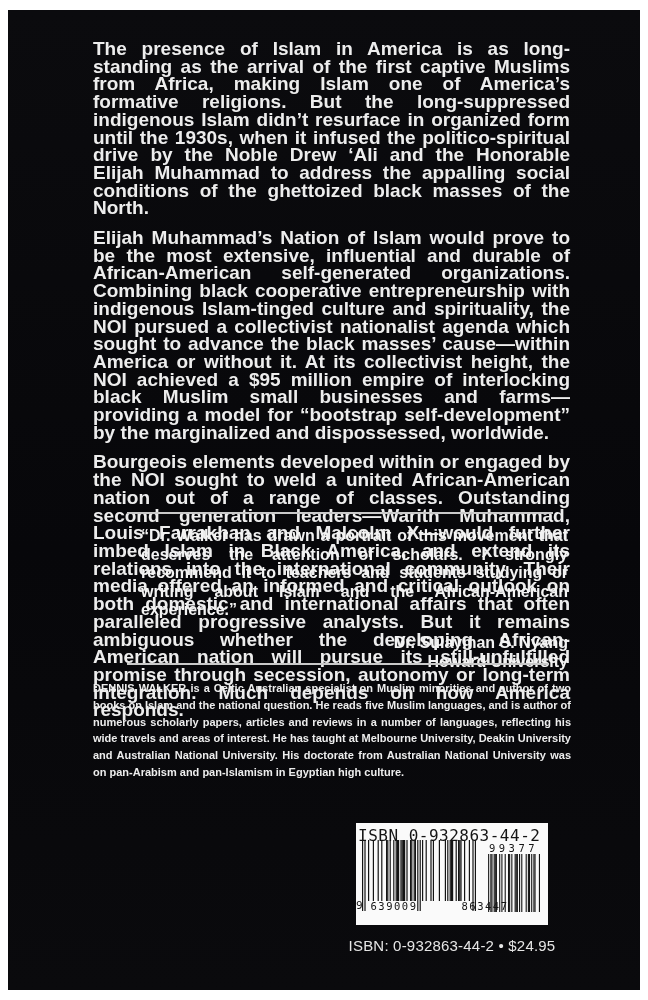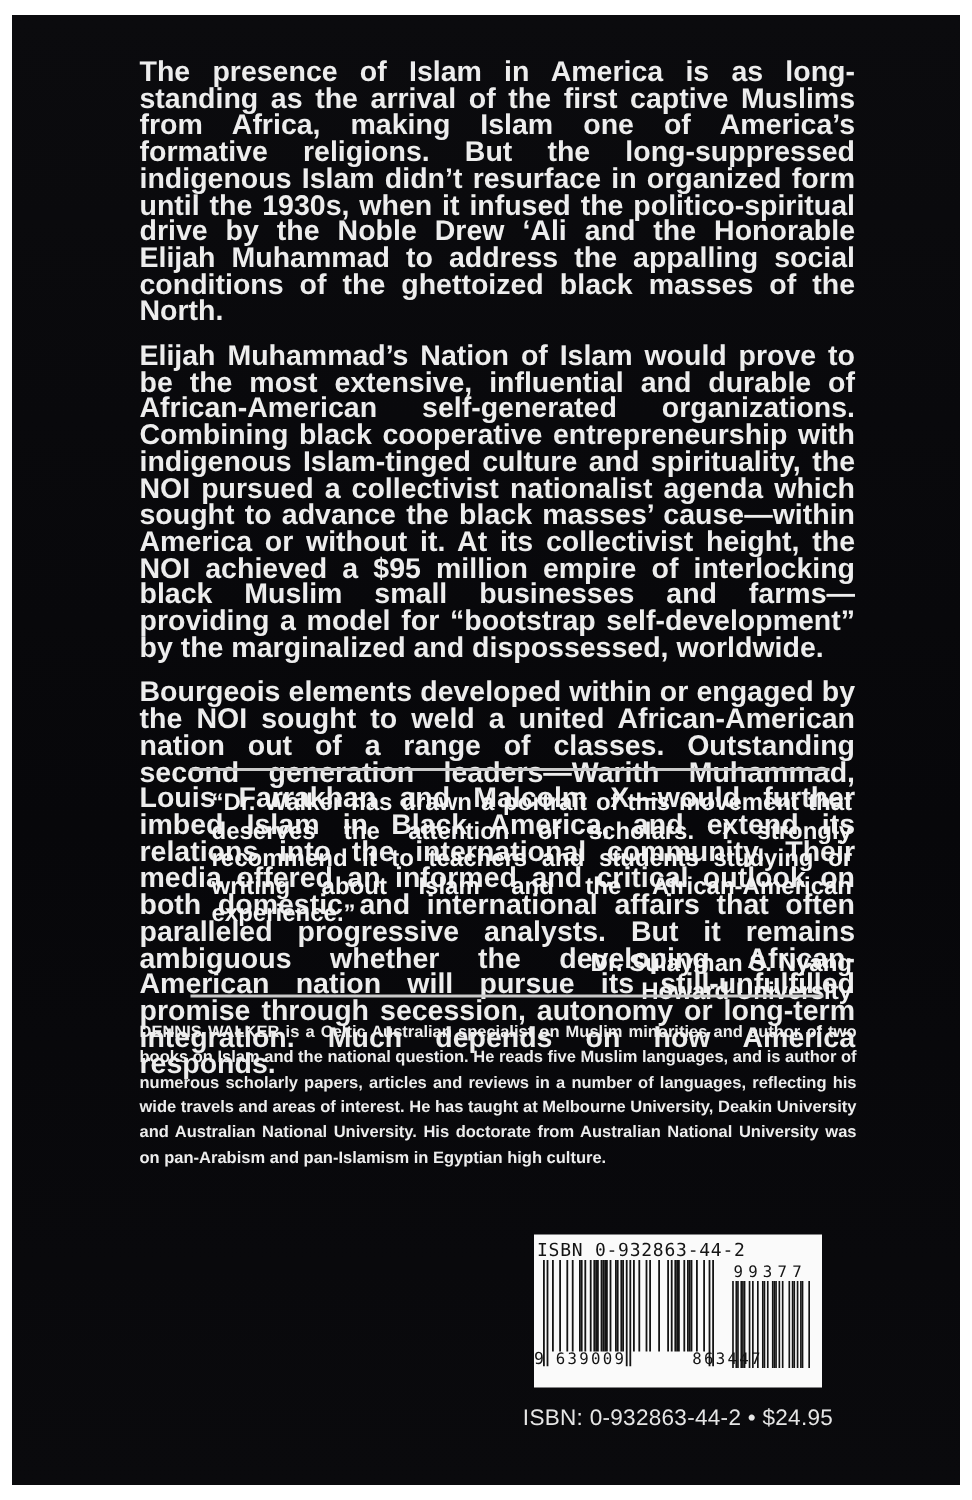--- a/index.html
+++ b/index.html
@@ -41,21 +41,21 @@
     text-align:justify;
   }
   .barcode-panel{
     position:absolute;left:348px;top:813px;width:192px;height:102px;
     background:#fafafa;color:#111;
   }
   .bc-mono{
     position:absolute;font-family:"DejaVu Sans Mono",monospace;
     color:#141414;white-space:nowrap;
   }
-  .bc-isbn{top:3px;left:2px;width:130px;text-align:center;font-size:12px;letter-spacing:.5px;}
+  .bc-isbn{top:3px;left:2px;width:130px;text-align:center;font-size:16px;letter-spacing:.5px;}
   .bc-svg{position:absolute;display:block;}
   .bc-ean{left:6px;top:17px;width:114px;height:71px;}
   .bc-supp{left:131px;top:31px;width:53px;height:58px;}
   .bc-digit9{left:0px;top:76px;font-size:11px;}
   .bc-g1{left:13px;top:77px;width:50px;text-align:center;font-size:10.5px;letter-spacing:1.5px;}
   .bc-g2{left:64px;top:77px;width:50px;text-align:center;font-size:10.5px;letter-spacing:1.5px;margin-left:40px;}
   .bc-suppd{left:131px;top:19px;width:53px;text-align:center;font-size:10.5px;letter-spacing:3.5px;}
   .bc-svg rect{fill:#141414;}
   .footer-isbn{
     position:absolute;left:332px;top:927px;width:224px;text-align:center;

